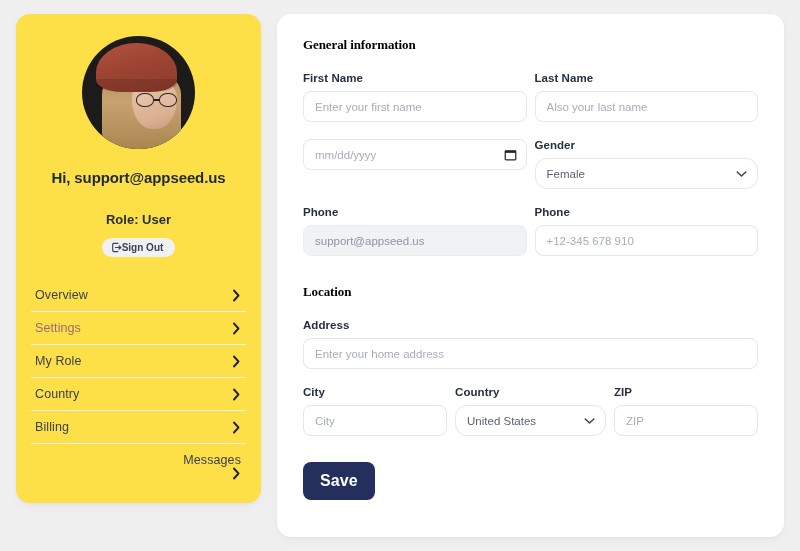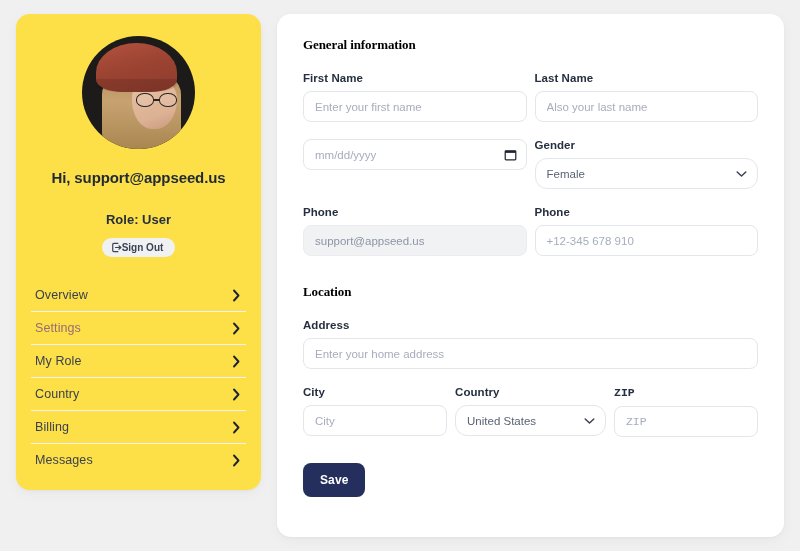--- a/index.html
+++ b/index.html
@@ -153,21 +153,21 @@
 
   .nav-list { padding: 0 15px; }
   .nav-item {
     display: flex;
     align-items: flex-end;
     justify-content: space-between;
     padding: 9px 5px 9px 4px;
     cursor: pointer;
     border-bottom: 1px solid #f2f2f4;
   }
-  .nav-item:last-child { border-bottom: none; }
+  .nav-item:last-child { border-bottom: none; flex-direction: column; }
   .nav-label {
     font-size: 12.5px;
     color: #3a4150;
     letter-spacing: 0.1px;
   }
   .nav-item.active .nav-label { color: #9a6a78; }
   .chev { display: inline-flex; align-items: center; color: #1d2433; }
 
   
   .form-card {
@@ -194,21 +194,21 @@
     display: flex;
     gap: 8px;
     margin-bottom: 17px;
   }
   .row:last-of-type { margin-bottom: 0; }
   .field { flex: 1 1 0; min-width: 0; }
   .field.grow-address { flex: 3.1 1 0; }
   .field.small-number { flex: 1 1 0; }
   .field.city { flex: 1.05 1 0; }
   .field.country { flex: 1.1 1 0; }
-  .field.zip { flex: 1.05 1 0; font-family: Liberation Mono, monospace; }
+  .field.zip { flex: 1.05 1 0; }
 
   .field-label {
     display: block;
     font-size: 11.5px;
     font-weight: 600;
     color: #252f40;
     margin-bottom: 7px;
     letter-spacing: 0.05px;
   }
 
@@ -262,21 +262,21 @@
     color: #3b4253;
   }
 
   .save-row { margin-top: 26px; }
   .save-btn {
     background: #252f5e;
     color: #ffffff;
     border: none;
     border-radius: 8px;
     font-family: inherit;
-    font-size: 12px;
+    font-size: 16px;
     font-weight: 600;
     padding: 10px 17px;
     cursor: pointer;
     letter-spacing: 0.1px;
   }
 </style>
 </head>
 <body>
 
 <div class="page">

